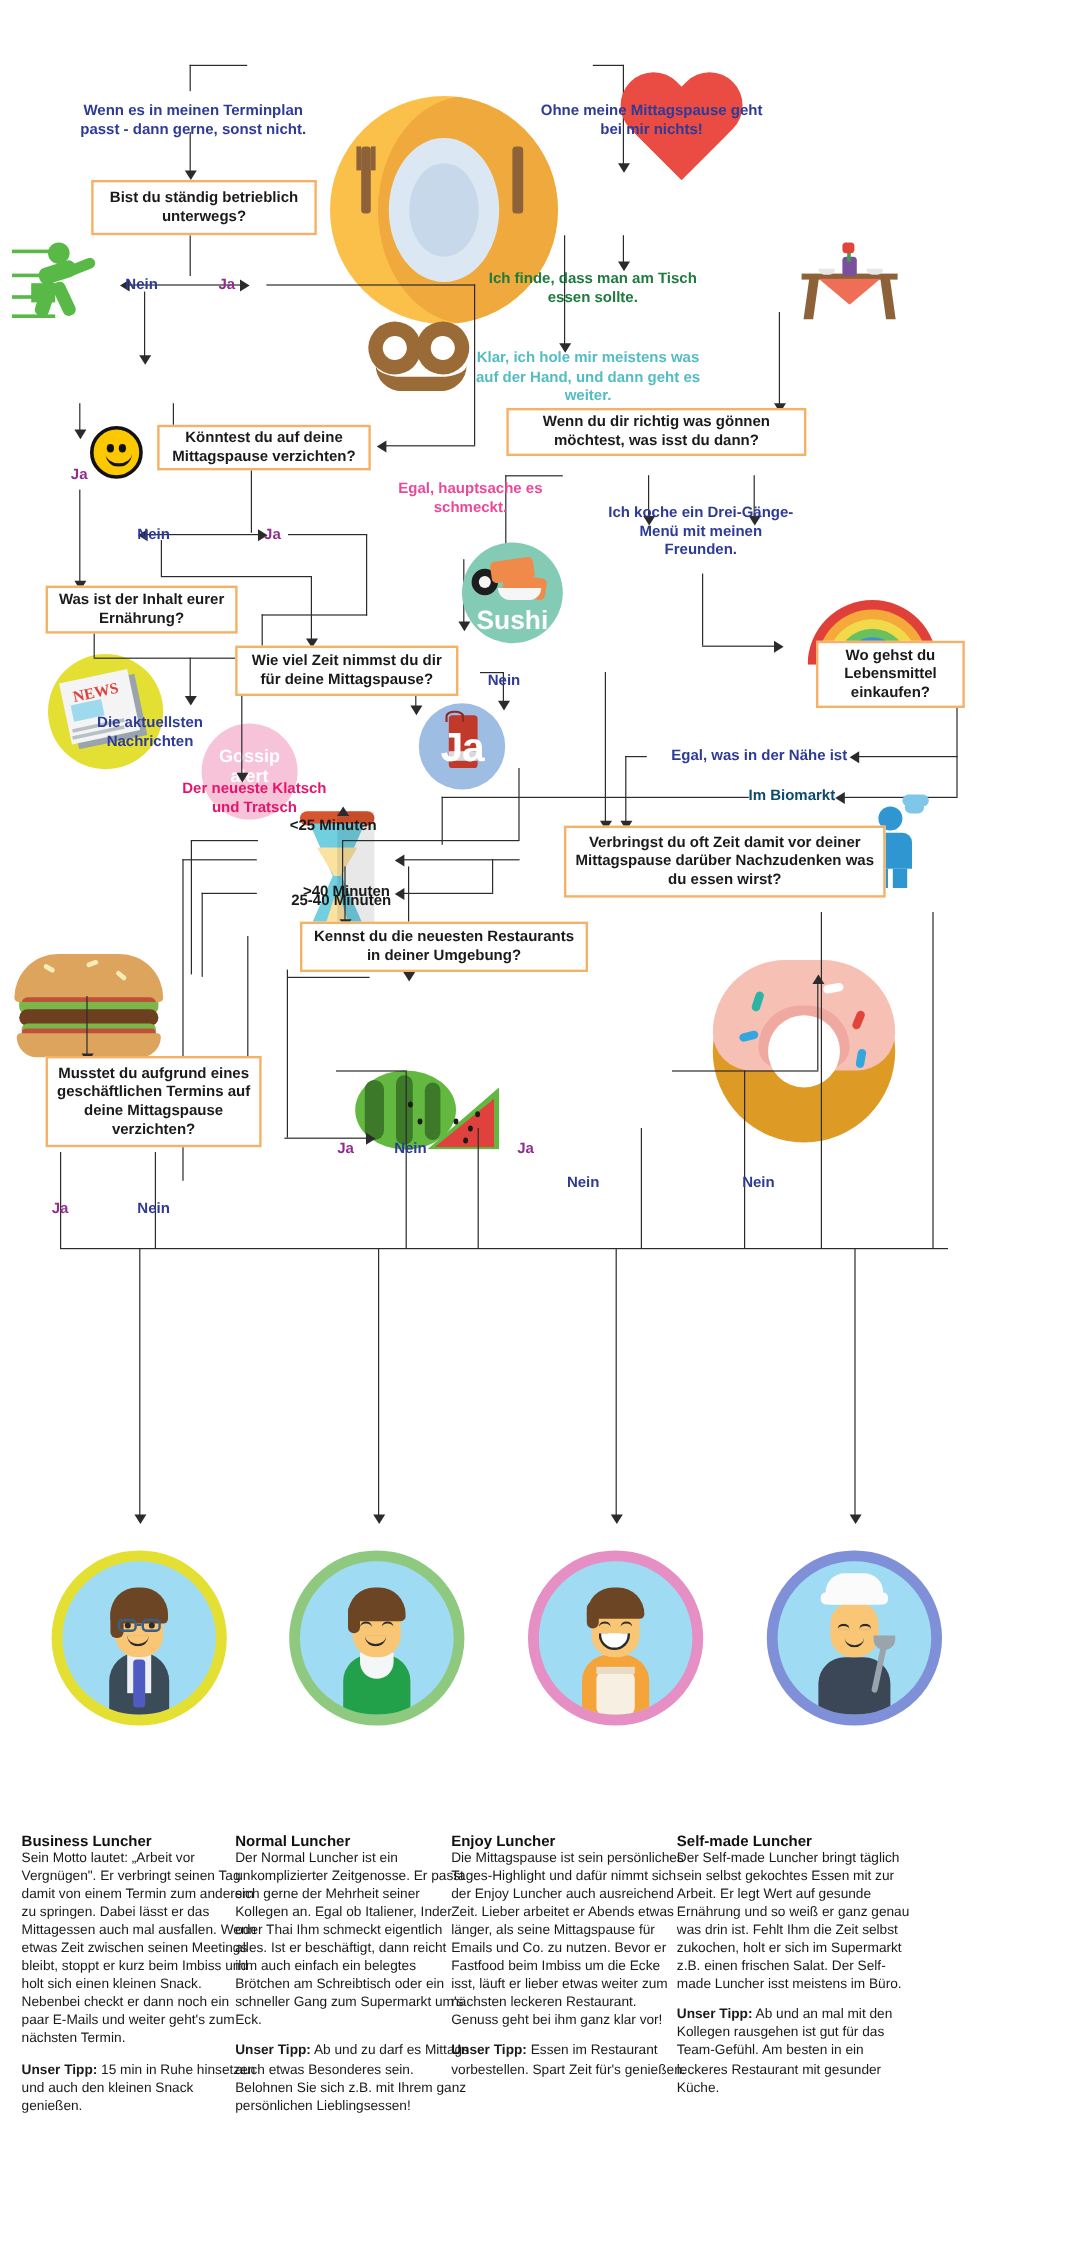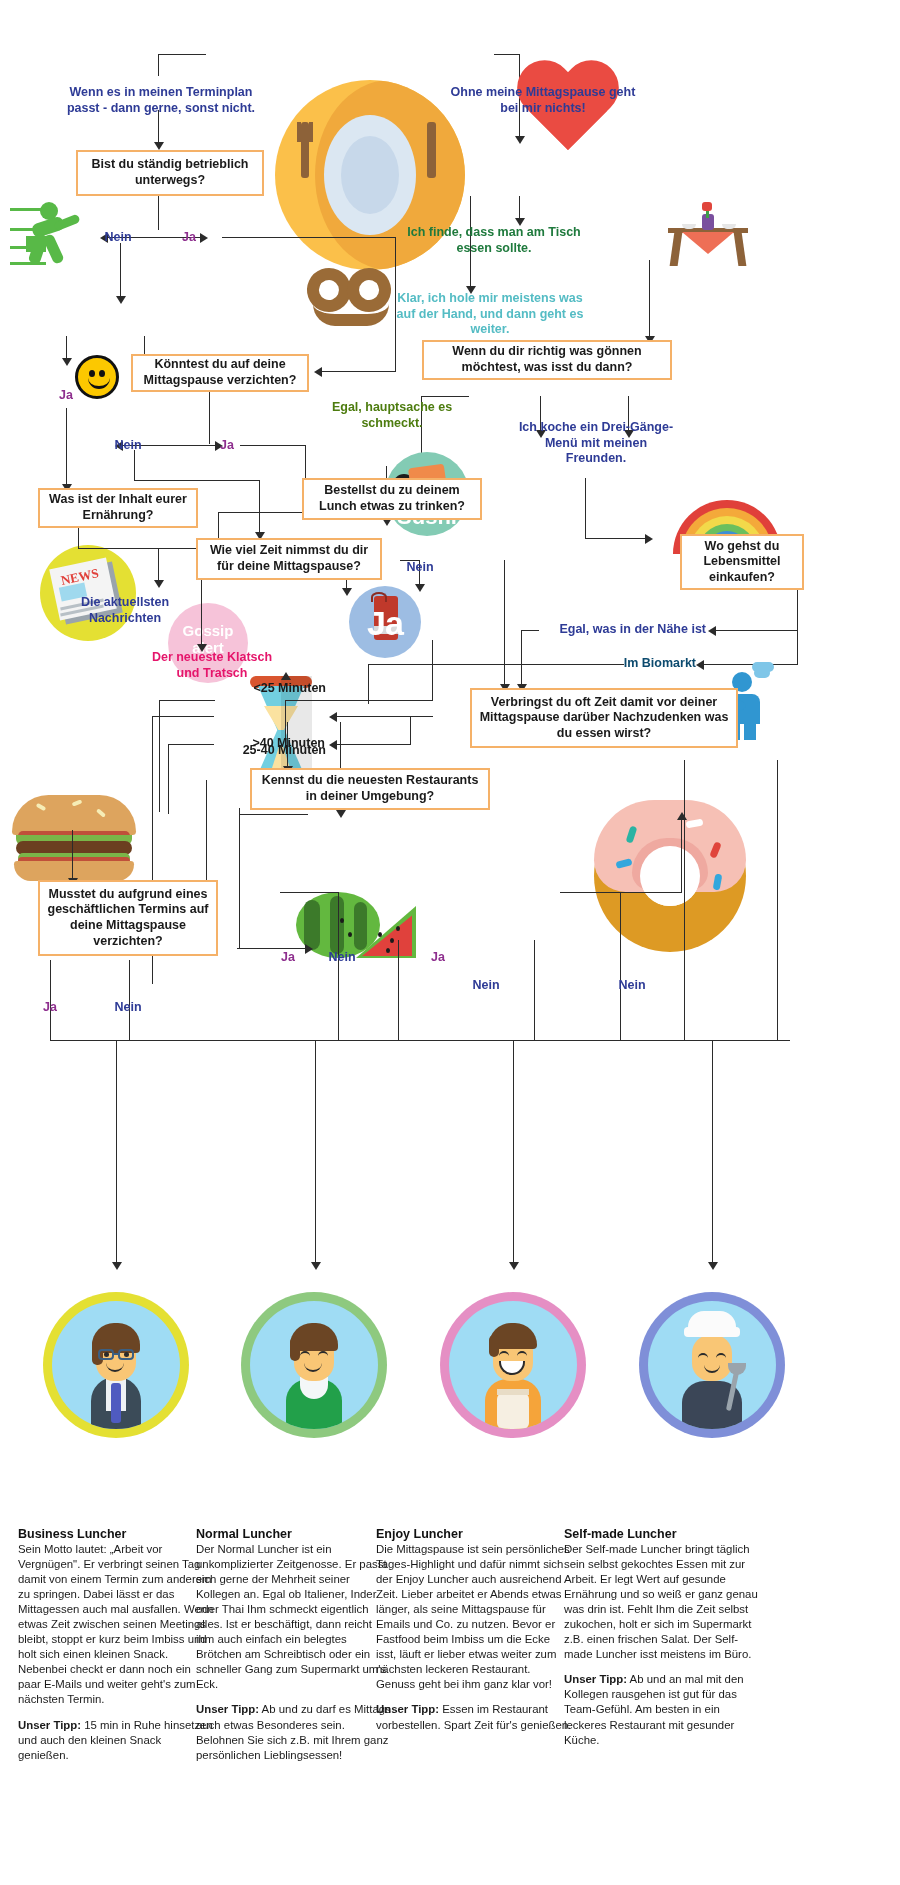--- a/index.html
+++ b/index.html
@@ -38,21 +38,21 @@
     font-size: 12.5px;
     line-height: 1.25;
     text-align:center;
     z-index: 7;
     white-space: pre-line;
   }
   .c-blue   { color:#2e3b96; }
   .c-purple { color:#8e2f8e; }
   .c-green  { color:#1f7a3d; }
   .c-teal   { color:#54bcc4; }
-  .c-orange { color:#4d7c0f; }
+  .c-orange { color:#ec4899; }
   .c-pink   { color:#e5156b; }
   .c-lgreen { color:#0c4a6e; }
   .c-dark   { color:#1a1a1a; }
 
   
   .ln { position:absolute; background:#2b2b2b; z-index:2; }
   .lnh { height:1.4px; }
   .lnv { width:1.4px; }
   .arrow-d, .arrow-u, .arrow-l, .arrow-r {
     position:absolute; width:0; height:0; z-index:3;
@@ -454,23 +454,20 @@
   </div>
 
   <div class="qbox" style="left:422px; top:340px; width:250px; height:40px;">
     <span>Wenn du dir richtig was gönnen möchtest, was isst du dann?</span>
   </div>
 
   <div class="qbox" style="left:38px; top:488px; width:160px; height:40px;">
     <span>Was ist der Inhalt eurer Ernährung?</span>
   </div>
 
-  <div class="qbox" style="left:302px; top:478px; width:180px; height:42px;">
-    <span>Bestellst du zu deinem Lunch etwas zu trinken?</span>
-  </div>
 
   <div class="qbox" style="left:196px; top:538px; width:186px; height:42px;">
     <span>Wie viel Zeit nimmst du dir für deine Mittagspause?</span>
   </div>
 
   <div class="qbox" style="left:680px; top:534px; width:124px; height:56px;">
     <span>Wo gehst du Lebensmittel einkaufen?</span>
   </div>
 
   <div class="qbox" style="left:470px; top:688px; width:268px; height:60px;">
@@ -497,29 +494,29 @@
 
   <div class="ans c-teal" style="left:388px; top:291px; width:204px;">Klar, ich hole mir meistens was auf der Hand, und dann geht es weiter.</div>
 
   <div class="ans c-purple" style="left:50px; top:388px; width:32px;">Ja</div>
 
   <div class="ans c-blue" style="left:108px; top:438px; width:40px;">Nein</div>
   <div class="ans c-purple" style="left:210px; top:438px; width:34px;">Ja</div>
 
   <div class="ans c-orange" style="left:328px; top:400px; width:128px;">Egal, hauptsache es schmeckt.</div>
 
-  <div class="ans c-blue" style="left:516px; top:420px; width:160px;">Ich koche ein Drei-Gänge-Menü mit meinen Freunden.</div>
+  <div class="ans c-blue" style="left:504px; top:420px; width:160px;">Ich koche ein Drei-Gänge-Menü mit meinen Freunden.</div>
 
   <div class="ans c-blue" style="left:60px; top:595px; width:130px;">Die aktuellsten Nachrichten</div>
 
   <div class="ans c-pink" style="left:142px; top:650px; width:140px;">Der neueste Klatsch und Tratsch</div>
 
   <div class="ans c-blue" style="left:400px; top:560px; width:40px;">Nein</div>
 
-  <div class="ans c-dark" style="left:216px; top:681px; width:110px; text-align:right;">&lt;25 Minuten</div>
+  <div class="ans c-dark" style="left:204px; top:681px; width:110px; text-align:right;">&lt;25 Minuten</div>
   <div class="ans c-dark" style="left:200px; top:708px; width:126px; text-align:right;margin-top:35px;">25-40 Minuten</div>
   <div class="ans c-dark" style="left:205px; top:736px; width:120px; text-align:right;">&gt;40 Minuten</div>
 
   <div class="ans c-blue" style="left:526px; top:622px; width:180px; text-align:right;">Egal, was in der Nähe ist</div>
   <div class="ans c-lgreen" style="left:556px; top:656px; width:140px; text-align:right;">Im Biomarkt</div>
 
   <div class="ans c-purple" style="left:272px; top:950px; width:32px;">Ja</div>
   <div class="ans c-blue" style="left:322px; top:950px; width:40px;">Nein</div>
   <div class="ans c-purple" style="left:422px; top:950px; width:32px;">Ja</div>
 

